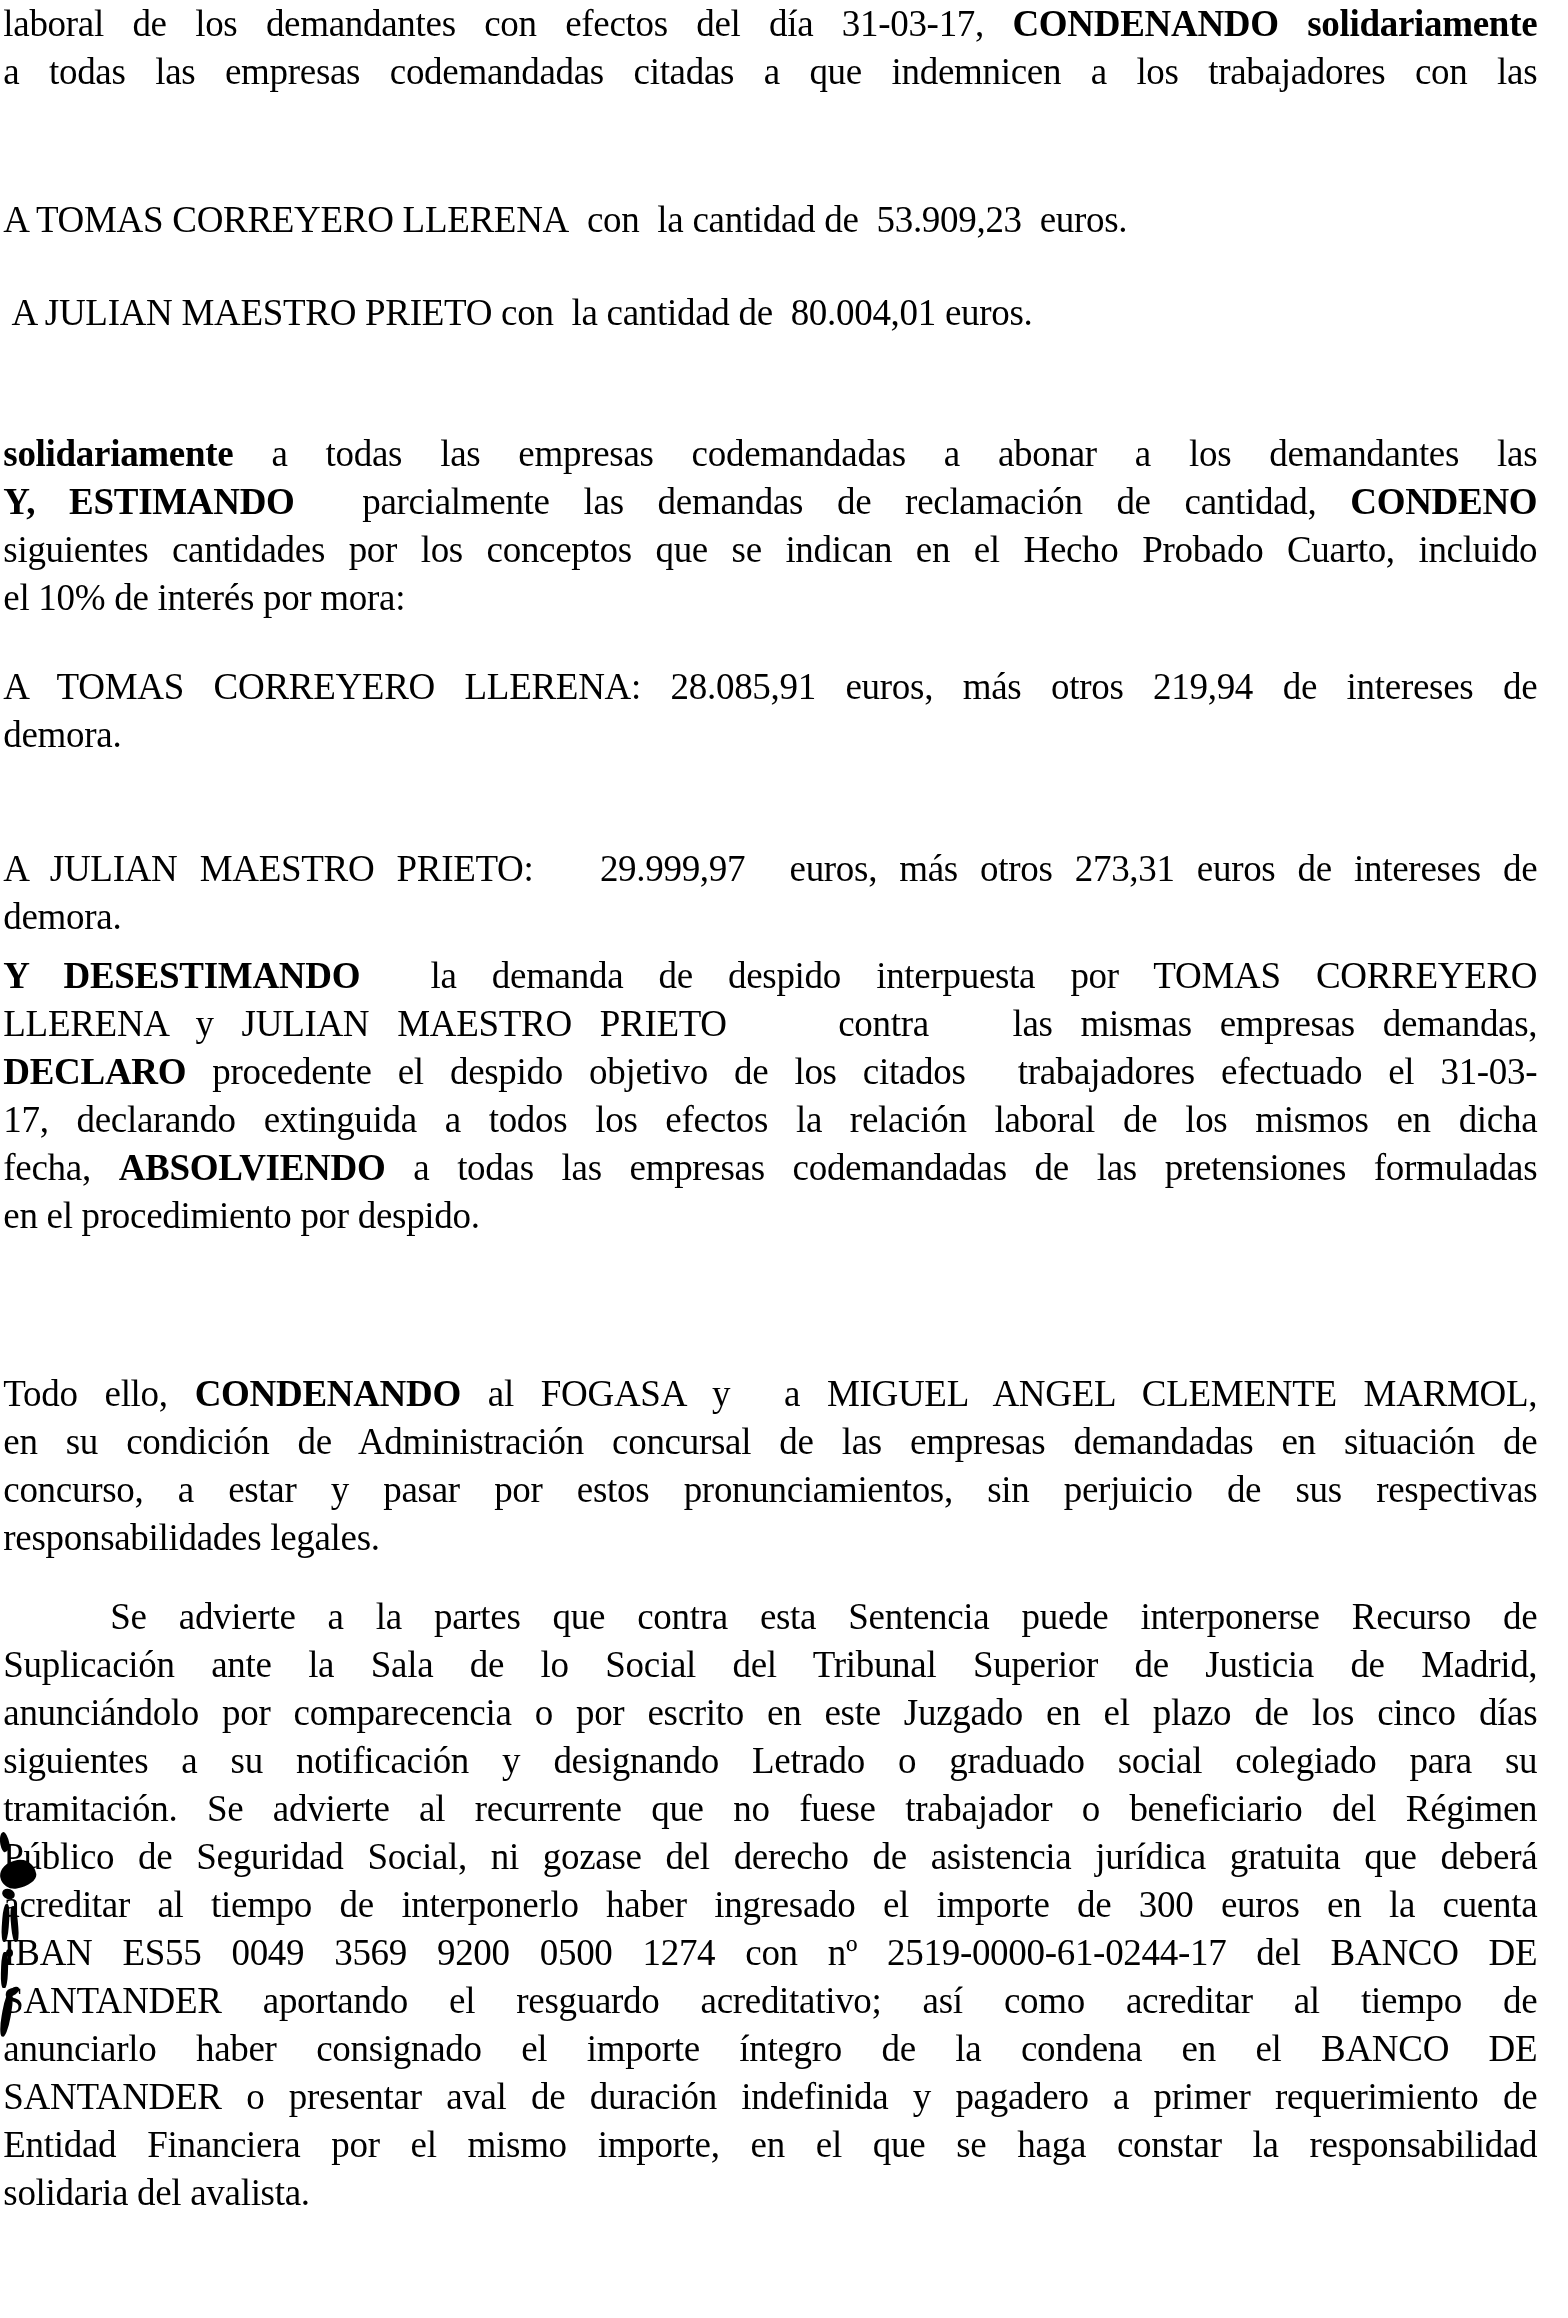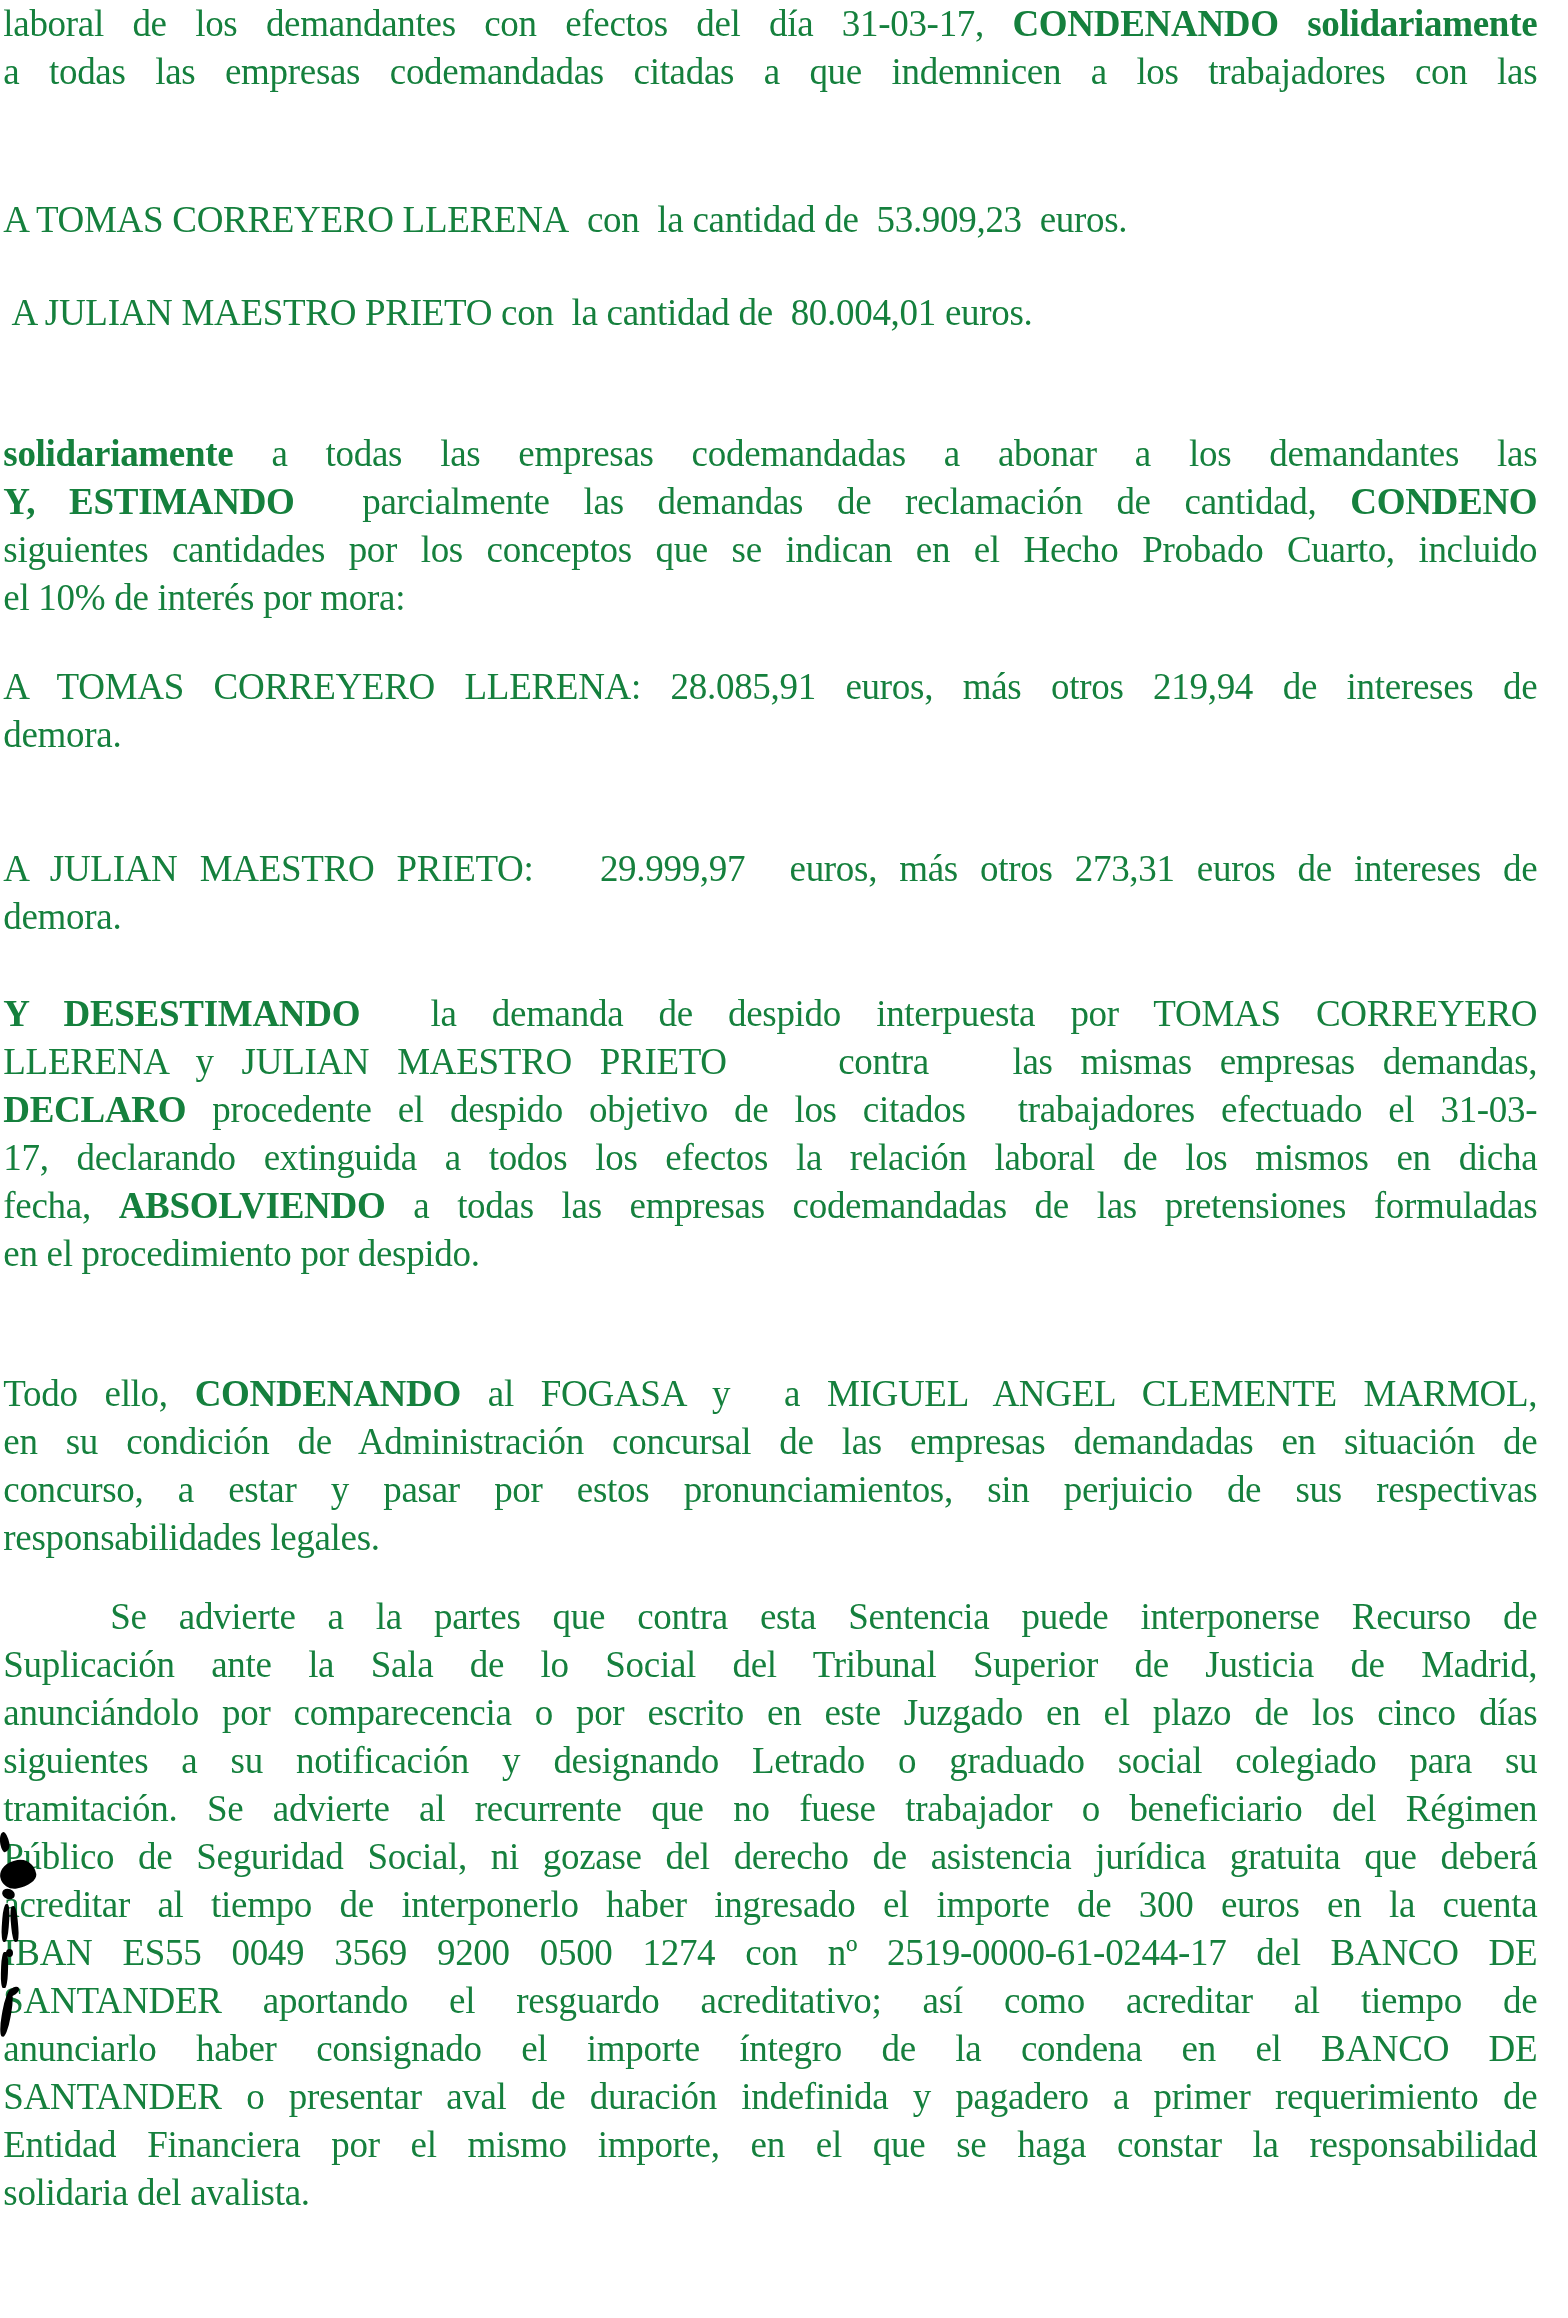--- a/index.html
+++ b/index.html
@@ -21,21 +21,21 @@
     left: 3.3px;
     width: 1534px;
   }
   .line {
     height: 48px;
     line-height: 48px;
     font-size: 37px;
     letter-spacing: -0.3px;
     white-space: pre-wrap;
     text-align: left;
-    color: #15803d;
+    color: #000000;
   }
   .line.j {
     text-align: justify;
     text-align-last: justify;
   }
   .b { font-weight: bold; }
   .artifact {
     position: absolute;
     background: #000;
   }
@@ -61,21 +61,21 @@
       <div class="line"><span>el 10% de interés por mora:</span></div>
     </div>
     <div class="para" style="top: 663px;">
       <div class="line j"><span>A TOMAS CORREYERO LLERENA: 28.085,91 euros, más otros 219,94 de intereses de</span></div>
       <div class="line"><span>demora.</span></div>
     </div>
     <div class="para" style="top: 801px; margin-top: 44px;">
       <div class="line j"><span>A JULIAN MAESTRO PRIETO:&nbsp;&nbsp; 29.999,97&nbsp; euros, más otros 273,31 euros de intereses de</span></div>
       <div class="line"><span>demora.</span></div>
     </div>
-    <div class="para" style="top: 990px; font-family: Liberation Serif, serif;">
+    <div class="para" style="top: 952px; font-family: Liberation Serif, serif;">
       <div class="line j"><span class="b">Y DESESTIMANDO</span><span>&nbsp; la demanda de despido interpuesta por TOMAS CORREYERO</span></div>
       <div class="line j"><span>LLERENA y JULIAN MAESTRO PRIETO&nbsp;&nbsp;&nbsp; contra&nbsp;&nbsp; las mismas empresas demandas,</span></div>
       <div class="line j"><span class="b">DECLARO</span><span> procedente el despido objetivo de los citados&nbsp; trabajadores efectuado el 31-03-</span></div>
       <div class="line j"><span>17, declarando extinguida a todos los efectos la relación laboral de los mismos en dicha</span></div>
       <div class="line j"><span>fecha, </span><span class="b">ABSOLVIENDO</span><span> a todas las empresas codemandadas de las pretensiones formuladas</span></div>
       <div class="line"><span>en el procedimiento por despido.</span></div>
     </div>
     <div class="para" style="top: 1370px;">
       <div class="line j"><span>Todo ello, </span><span class="b">CONDENANDO</span><span> al FOGASA y&nbsp; a MIGUEL ANGEL CLEMENTE MARMOL,</span></div>
       <div class="line j"><span>en su condición de Administración concursal de las empresas demandadas en situación de</span></div>

